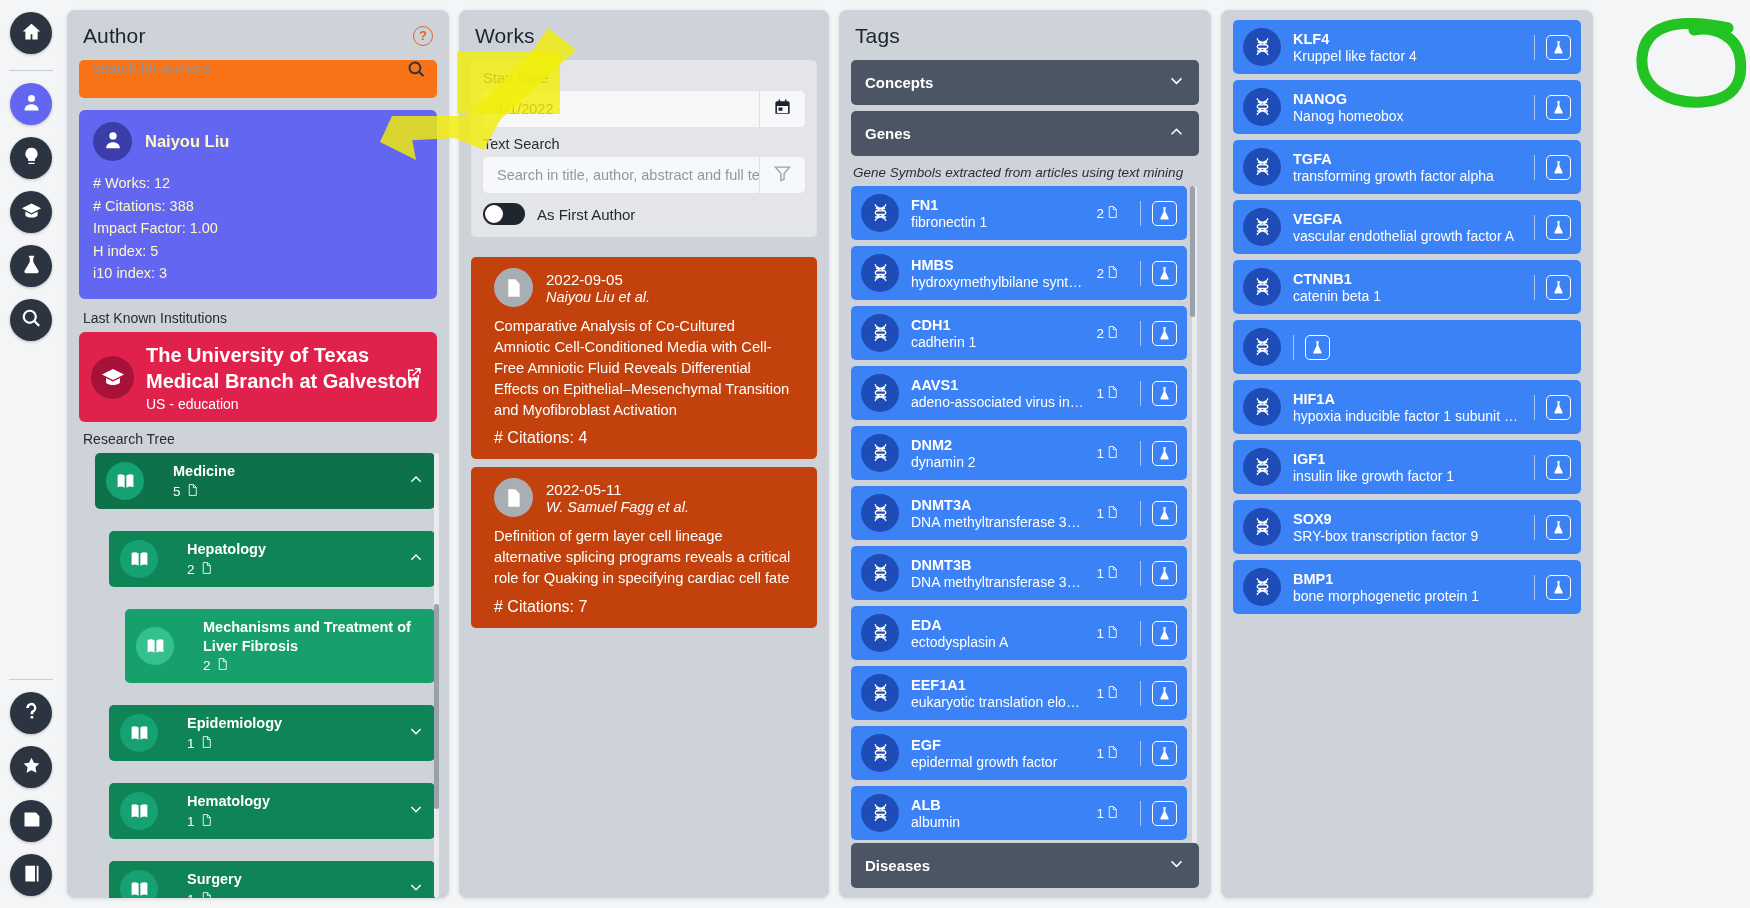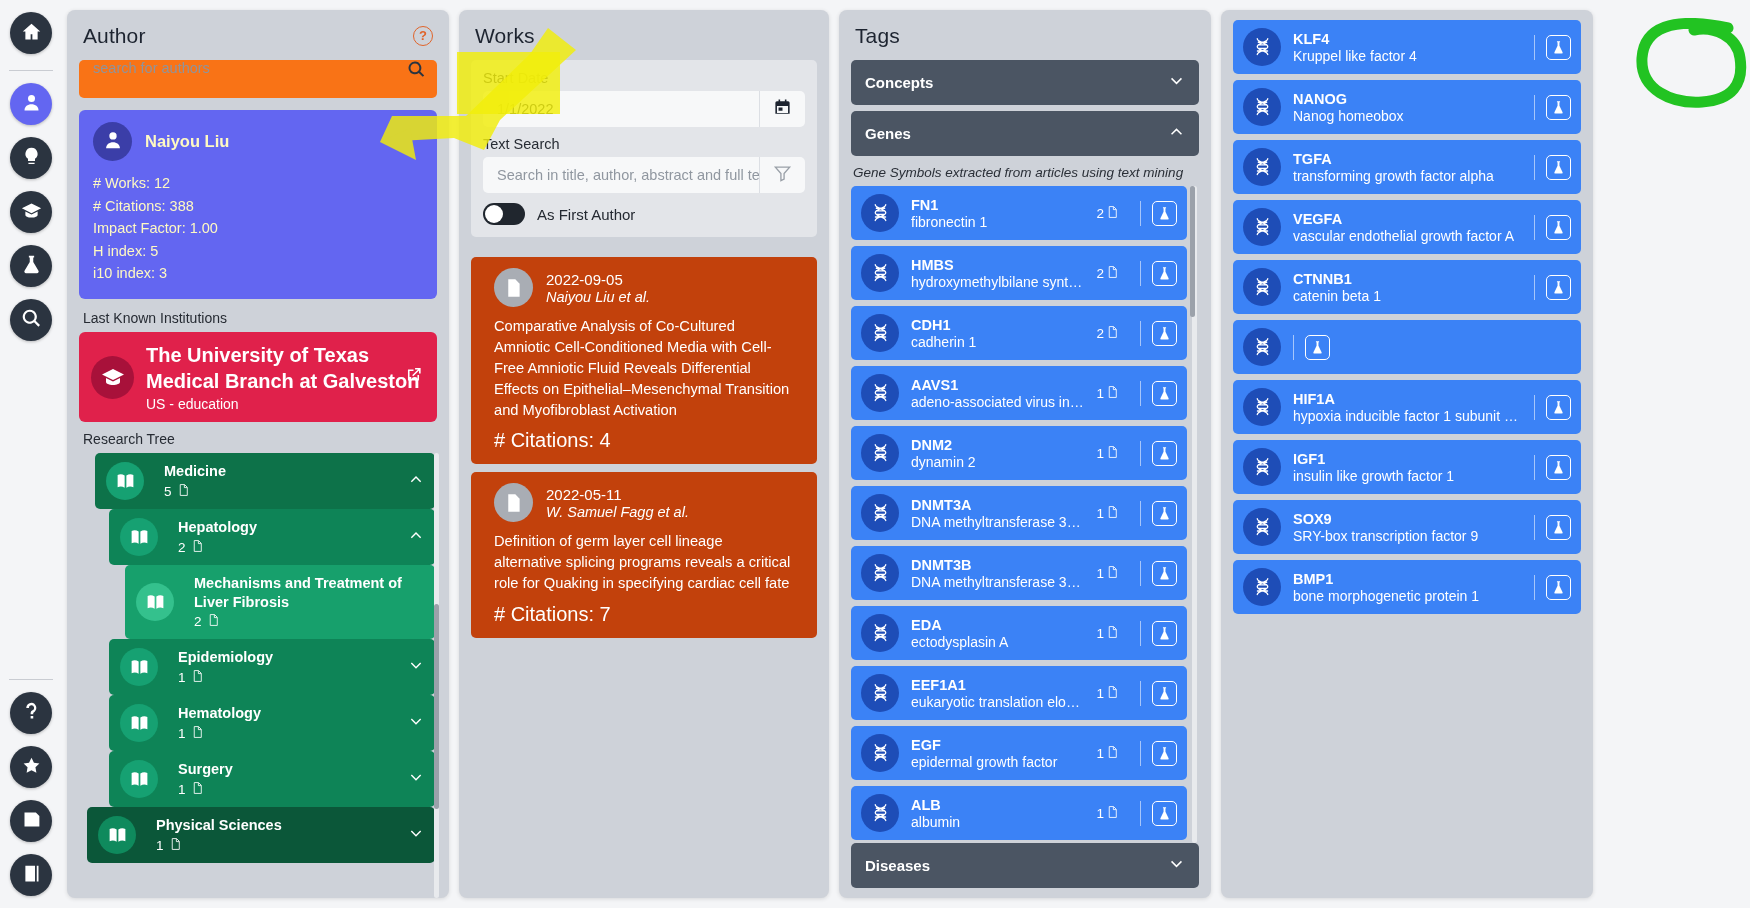--- a/index.html
+++ b/index.html
@@ -101,21 +101,21 @@
   .inst-ic svg { width: 24px; height: 24px; fill: #fff; }
   .inst-name { font-size: 20px; font-weight: 700; line-height: 1.3; }
   .inst-sub { font-size: 14px; font-weight: 400; margin-top: 2px; }
   .inst-link { position: absolute; right: 14px; top: 50%; transform: translateY(-50%); cursor: pointer; }
   .inst-link svg { width: 19px; height: 19px; fill: #fff; }
 
   
   .tree { position: relative; overflow: hidden; flex: 1; margin-right: -2px; padding-right: 4px; }
   .node {
     border-radius: 5px; color: #fff; display: flex; align-items: center;
-    gap: 20px; padding: 9px 11px; margin-bottom: 0; position: relative;
+    gap: 29px; padding: 9px 11px; margin-bottom: 22px; position: relative;
     cursor: pointer;
   }
   .node.lvl0 { background: #0d7249; margin-left: 16px; }
   .node.lvl1 { background: #0e8457; margin-left: 30px; }
   .node.lvl2 { background: #17a06c; margin-left: 46px; }
   .node.dark { background: #0b5739; margin-left: 8px; }
   .node-ic {
     width: 38px; height: 38px; border-radius: 50%; background: #16a172;
     display: flex; align-items: center; justify-content: center; flex: 0 0 38px;
   }
@@ -185,21 +185,21 @@
   }
   .work-head { display: flex; align-items: center; gap: 13px; margin-bottom: 9px; }
   .work-ic {
     width: 39px; height: 39px; border-radius: 50%; background: #a9adb4;
     display: flex; align-items: center; justify-content: center; flex: 0 0 39px;
   }
   .work-ic svg { width: 21px; height: 22px; fill: #fff; }
   .work-date { font-size: 15px; }
   .work-auth { font-size: 14.5px; font-style: italic; margin-top: 1px; }
   .work-title { font-size: 14.7px; line-height: 1.42; margin-bottom: 9px; }
-  .work-cit { font-size: 20px; }
+  .work-cit { font-size: 16px; }
 
   
   .accordion {
     background: #4b5563; border-radius: 5px; color: #fff;
     display: flex; align-items: center; justify-content: space-between;
     padding: 12px 14px; margin-bottom: 6px; cursor: pointer;
   }
   .accordion .t { font-size: 15px; font-weight: 700; }
   .accordion svg { width: 17px; height: 17px; fill: none; stroke: #fff; stroke-width: 2.1; }
   .hint { font-size: 13.5px; font-style: italic; color: #2a2f37; margin: 3px 0 6px 2px; }

